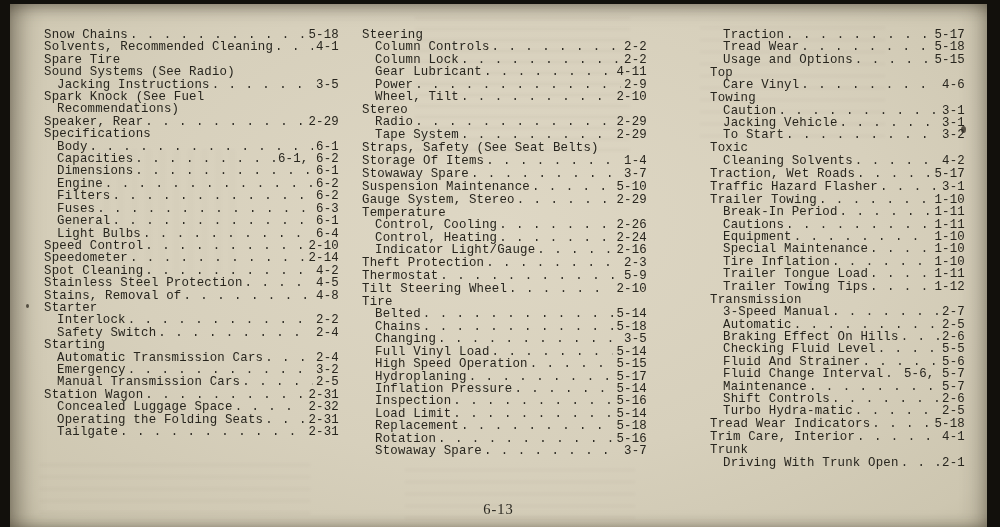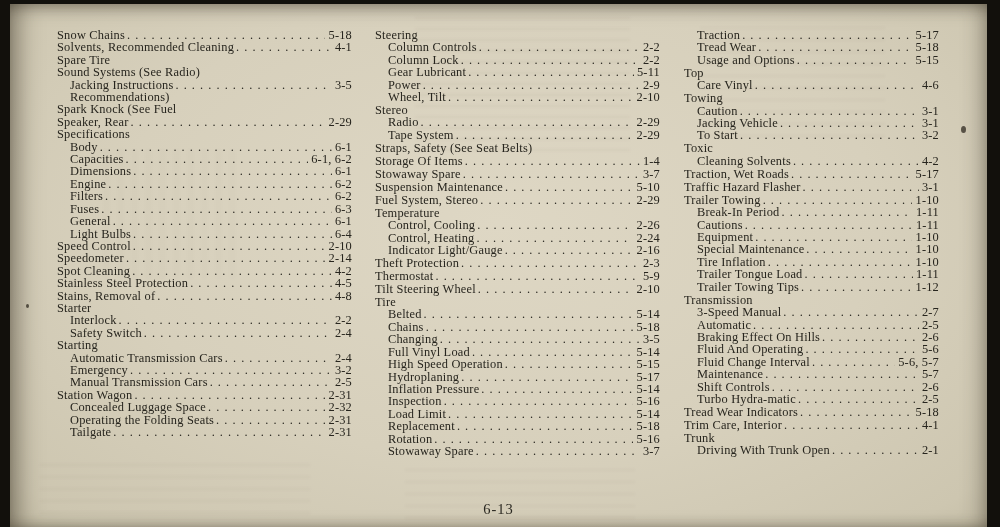--- a/index.html
+++ b/index.html
@@ -15,26 +15,27 @@
     top: 4px; left: 10px; right: 13px; bottom: 0;
     background: radial-gradient(ellipse at 50% 42%, #ded7c4 0%, #d7d0bc 55%, #cdc6b0 92%, #c5bea7 100%);
     box-shadow:
       inset 20px 0 26px -14px rgba(45, 38, 26, 0.55),
       inset -16px 0 22px -13px rgba(45, 38, 26, 0.45),
       inset 0 14px 18px -13px rgba(45, 38, 26, 0.5),
       inset 0 -10px 14px -11px rgba(45, 38, 26, 0.35);
   }
   .columns {
     position: absolute;
-    top: 25px; left: 47px;
+    top: 25px; left: 34px;
     display: flex;
+    font-family: Liberation Mono, monospace;
   }
   .col { display: flex; flex-direction: column; }
   .col-1 { width: 295px; margin-right: 23px; }
-  .col-2 { width: 285px; margin-right: 24px; }
+  .col-2 { width: 285px; margin-right: 63px; }
   .col-3 { width: 255px; }
   .row {
     display: flex;
     align-items: baseline;
     font-size: 12.4px;
     line-height: 12.4px;
     color: #27251e;
     letter-spacing: 0.2px;
   }
   .col-1 .row.lvl0 { margin-top: 0; }
@@ -123,25 +124,25 @@
           <span class="label">Spare Tire</span>
         </div>
         <div class="row lvl0">
           <span class="label">Sound Systems (See Radio)</span>
         </div>
         <div class="row lvl1">
           <span class="label">Jacking Instructions</span>
           <span class="dots"></span>
           <span class="pg">3-5</span>
         </div>
+        <div class="row lvl0">
+          <span class="label">Spark Knock (See Fuel</span>
+        </div>
         <div class="row lvl1">
           <span class="label">Recommendations)</span>
-        </div>
-        <div class="row lvl0">
-          <span class="label">Spark Knock (See Fuel</span>
         </div>
         <div class="row lvl0">
           <span class="label">Speaker, Rear</span>
           <span class="dots"></span>
           <span class="pg">2-29</span>
         </div>
         <div class="row lvl0">
           <span class="label">Specifications</span>
         </div>
         <div class="row lvl1">
@@ -271,21 +272,21 @@
           <span class="pg">2-2</span>
         </div>
         <div class="row lvl1">
           <span class="label">Column Lock</span>
           <span class="dots"></span>
           <span class="pg">2-2</span>
         </div>
         <div class="row lvl1">
           <span class="label">Gear Lubricant</span>
           <span class="dots"></span>
-          <span class="pg">5-11</span>
+          <span class="pg">4-11</span>
         </div>
         <div class="row lvl1">
           <span class="label">Power</span>
           <span class="dots"></span>
           <span class="pg">2-9</span>
         </div>
         <div class="row lvl1">
           <span class="label">Wheel, Tilt</span>
           <span class="dots"></span>
           <span class="pg">2-10</span>
@@ -315,21 +316,21 @@
           <span class="label">Stowaway Spare</span>
           <span class="dots"></span>
           <span class="pg">3-7</span>
         </div>
         <div class="row lvl0">
           <span class="label">Suspension Maintenance</span>
           <span class="dots"></span>
           <span class="pg">5-10</span>
         </div>
         <div class="row lvl0">
-          <span class="label">Fuel System, Stereo</span>
+          <span class="label">Gauge System, Stereo</span>
           <span class="dots"></span>
           <span class="pg">2-29</span>
         </div>
         <div class="row lvl0">
           <span class="label">Temperature</span>
         </div>
         <div class="row lvl1">
           <span class="label">Control, Cooling</span>
           <span class="dots"></span>
           <span class="pg">2-26</span>
@@ -535,21 +536,26 @@
           <span class="label">Automatic</span>
           <span class="dots"></span>
           <span class="pg">2-5</span>
         </div>
         <div class="row lvl1">
           <span class="label">Braking Effect On Hills</span>
           <span class="dots"></span>
           <span class="pg">2-6</span>
         </div>
         <div class="row lvl1">
-          <span class="label">Fluid And Operating</span>
+          <span class="label">Checking Fluid Level</span>
+          <span class="dots"></span>
+          <span class="pg">5-5</span>
+        </div>
+        <div class="row lvl1">
+          <span class="label">Fluid And Strainer</span>
           <span class="dots"></span>
           <span class="pg">5-6</span>
         </div>
         <div class="row lvl1">
           <span class="label">Fluid Change Interval</span>
           <span class="dots"></span>
           <span class="pg">5-6, 5-7</span>
         </div>
         <div class="row lvl1">
           <span class="label">Maintenance</span>

